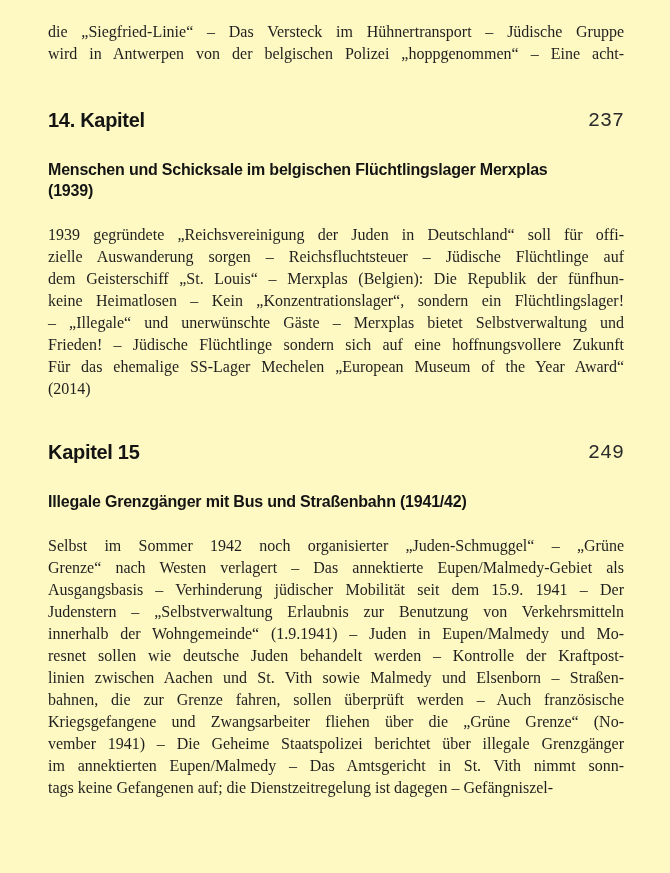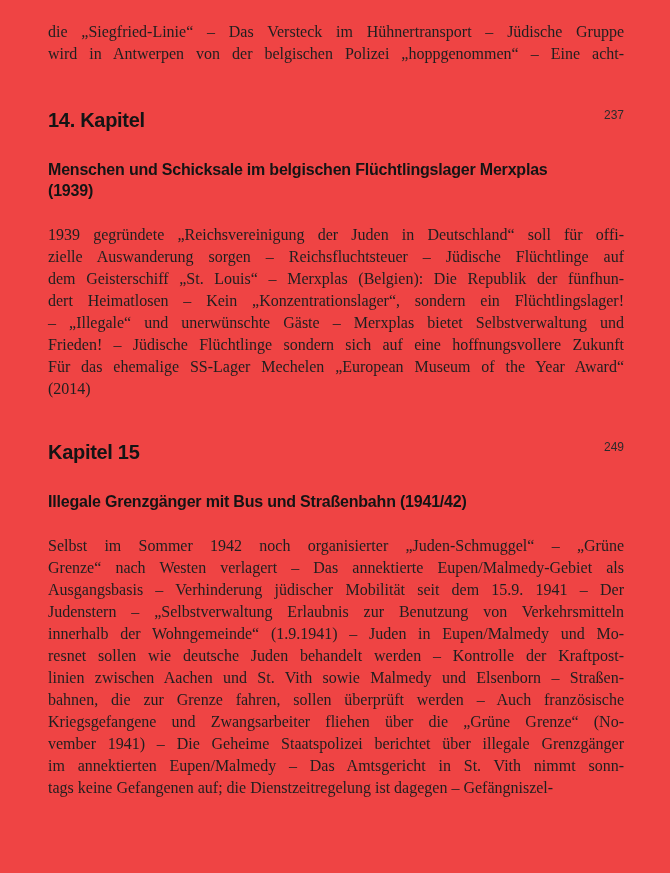--- a/index.html
+++ b/index.html
@@ -4,21 +4,21 @@
 <style>
   html, body {
     margin: 0;
     padding: 0;
     background: #ffffff;
   }
   .book-page {
     position: relative;
     width: 670px;
     height: 873px;
-    background: #ef4444;
+    background: #fef9c3;
     overflow: hidden;
     font-family: "Liberation Serif", serif;
     color: #1f1f1f;
   }
   .content {
     position: absolute;
     left: 48px;
     right: 46px;
     top: 0;
   }
@@ -33,35 +33,35 @@
     text-align-last: justify;
   }
   .body-par .line.last {
     text-align-last: left;
   }
   .intro-par { margin-top: 21px; }
   
   .chapter-row {
     display: flex;
     justify-content: space-between;
-    align-items: flex-start;
+    align-items: center;
     margin-top: 43px;
   }
   .chapter-heading {
     font-family: "Liberation Sans", sans-serif;
     font-weight: bold;
     font-size: 20px;
     line-height: 24px;
     letter-spacing: -0.3px;
     color: #141414;
   }
   .chapter-page-number {
-    font-family: Liberation Sans, sans-serif;
+    font-family: Liberation Mono, monospace;
     font-weight: normal;
-    font-size: 12px;
+    font-size: 20px;
     color: #2b2b2b;
   }
   
   .chapter-subtitle {
     margin-top: 27px;
     font-family: "Liberation Sans", sans-serif;
     font-weight: bold;
     font-size: 16px;
     line-height: 21px;
     letter-spacing: -0.2px;
@@ -91,21 +91,21 @@
         <span class="chapter-page-number">237</span>
       </div>
       <div class="chapter-subtitle">
           <div class="line">Menschen und Schicksale im belgischen Flüchtlingslager Merxplas</div>
           <div class="line last">(1939)</div>
         </div>
       <div class="body-par chapter-summary">
           <div class="line">1939 gegründete „Reichsvereinigung der Juden in Deutschland“ soll für offi-</div>
           <div class="line">zielle Auswanderung sorgen – Reichsfluchtsteuer – Jüdische Flüchtlinge auf</div>
           <div class="line">dem Geisterschiff „St. Louis“ – Merxplas (Belgien): Die Republik der fünfhun-</div>
-          <div class="line">dert Heimatlosen – Kein „Konzentrationslager“, sondern ein Flüchtlingslager!</div>
+          <div class="line">keine Heimatlosen – Kein „Konzentrationslager“, sondern ein Flüchtlingslager!</div>
           <div class="line">– „Illegale“ und unerwünschte Gäste – Merxplas bietet Selbstverwaltung und</div>
           <div class="line">Frieden! – Jüdische Flüchtlinge sondern sich auf eine hoffnungsvollere Zukunft</div>
           <div class="line">Für das ehemalige SS-Lager Mechelen „European Museum of the Year Award“</div>
           <div class="line last">(2014)</div>
         </div>
     </div>
 
     <div class="section section-15">
       <div class="chapter-row">
         <span class="chapter-heading">Kapitel 15</span>

